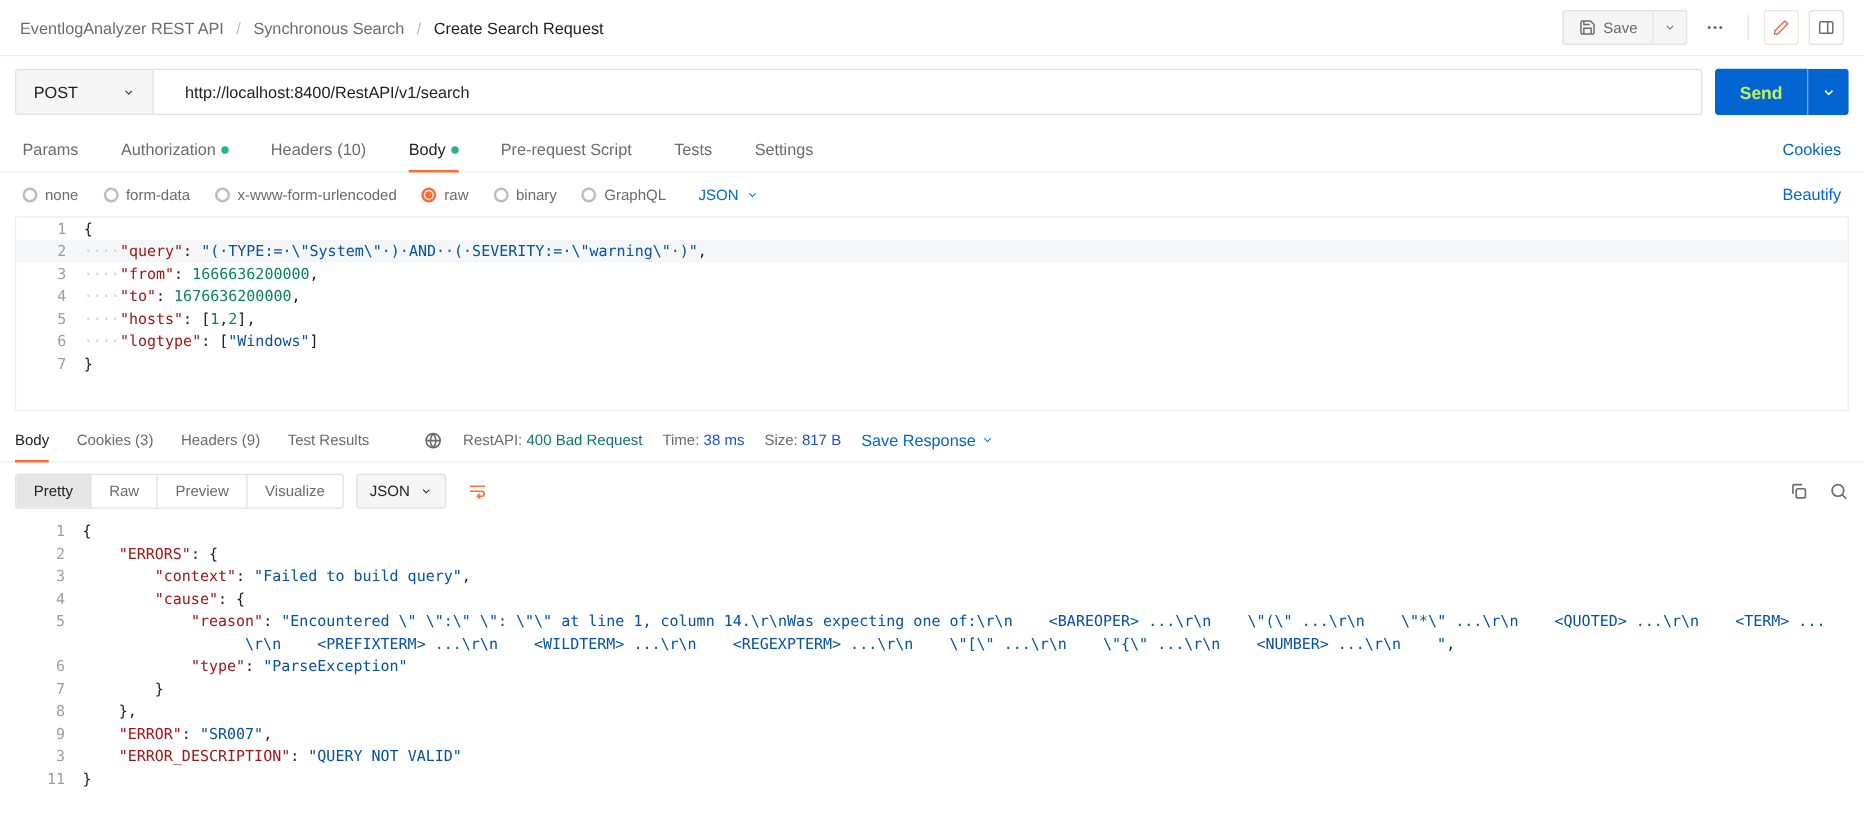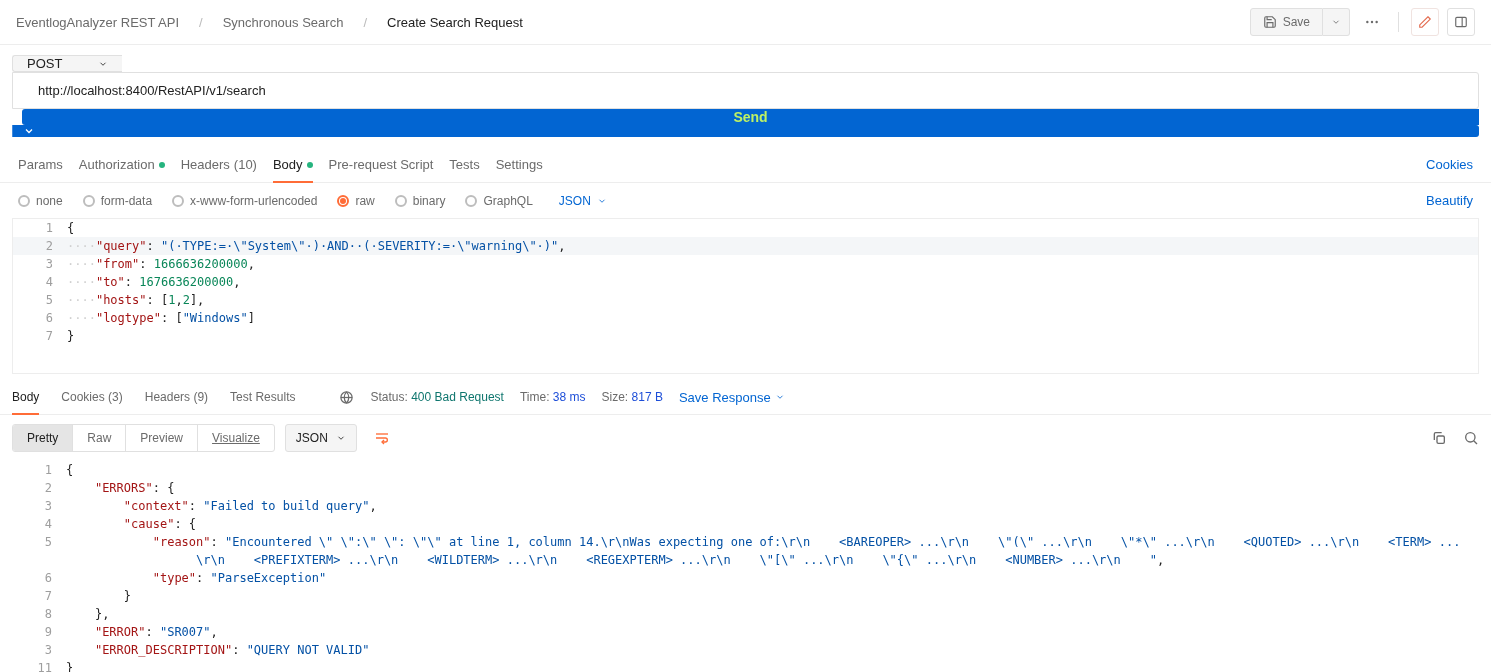--- a/index.html
+++ b/index.html
@@ -1,33 +1,33 @@
 <!DOCTYPE html>
 <html><head>
 <meta charset="utf-8">
 <style>
 * { box-sizing: border-box; margin: 0; padding: 0; }
 body { font-family: -apple-system, BlinkMacSystemFont, "Segoe UI", sans-serif; font-size: 12px; color: #212121; background: #fff; }
 .header { display: flex; align-items: center; justify-content: space-between; padding: 8px 16px; border-bottom: 1px solid #ededed; }
-.breadcrumb { display: flex; align-items: center; gap: 20px; color: #6b6b6b; font-size: 13px; }
+.breadcrumb { display: flex; align-items: center; gap: 10px; color: #6b6b6b; font-size: 13px; }
 .breadcrumb .sep { color: #bbb; }
 .breadcrumb .current { color: #212121; font-weight: 500; }
 .header-actions { display: flex; align-items: center; gap: 8px; }
 .btn-save { display: flex; align-items: center; gap: 6px; padding: 6px 12px; background: #f5f5f5; border: 1px solid #e0e0e0; border-radius: 3px 0 0 3px; cursor: pointer; font-size: 12px; color: #6b6b6b; }
 .btn-save-caret { padding: 6px 8px; background: #f5f5f5; border: 1px solid #e0e0e0; border-left: none; border-radius: 0 3px 3px 0; cursor: pointer; color: #6b6b6b; }
 .btn-icon { width: 28px; height: 28px; display: flex; align-items: center; justify-content: center; cursor: pointer; border-radius: 3px; color: #6b6b6b; }
 .btn-icon.editbox { border:1px solid #f0e3e0; color:#e36b4f; }
 .btn-icon.sidebox { border:1px solid #e0e0e0; }
 .vdiv { width:1px; height:20px; background:#e0e0e0; margin:0 4px; }
-.req-row { display: flex; align-items: stretch; padding: 10px 12px; gap: 0; flex-direction: column; }
+.req-row { display: flex; align-items: stretch; padding: 10px 12px; gap: 0; }
 .method-select { display: flex; align-items: center; justify-content: space-between; width: 110px; padding: 0 14px; background: #f5f5f5; border: 1px solid #e0e0e0; border-right: none; border-radius: 3px 0 0 3px; font-weight: 500; font-size: 13px; color: #212121; cursor: pointer; }
 .url-input { flex: 1; padding: 10px 25px; border: 1px solid #e0e0e0; background: #fff; border-radius: 0 3px 3px 0; font-size: 13px; color: #212121; }
 .send-btn { margin-left: 10px; padding: 0 20px; background: #0265d2; color: #bef264; border: none; border-radius: 3px 0 0 3px; font-weight: 600; font-size: 14px; cursor: pointer; }
 .send-caret { padding: 0 10px; background: #0265d2; color: #fff; border: none; border-left: 1px solid rgba(255,255,255,.25); border-radius: 0 3px 3px 0; cursor: pointer; display:flex; align-items:center; }
-.tabs { display: flex; align-items: center; gap: 16px; padding: 0 18px; border-bottom: 1px solid #ededed; font-size: 13px; }
+.tabs { display: flex; align-items: center; gap: 34px; padding: 0 18px; border-bottom: 1px solid #ededed; font-size: 13px; }
 .tab { padding: 10px 0; color: #6b6b6b; cursor: pointer; position: relative; display:flex; align-items:center; gap:4px;}
 .tab.active { color: #212121; }
 .tab.active::after { content:''; position:absolute; left:0; right:0; bottom:-1px; height:2px; background:#ff6c37; }
 .dot-green { width:6px; height:6px; border-radius:50%; background:#26b47f; display:inline-block; }
 .tabs .spacer { flex:1; }
 .link-blue { color: #0265d2; cursor: pointer; font-size: 13px; }
 .body-opts { display: flex; align-items: center; gap: 20px; padding: 10px 18px; font-size: 12px; }
 .radio { display: flex; align-items: center; gap: 6px; color: #6b6b6b; cursor: pointer; }
 .radio-dot { width:12px; height:12px; border:2px solid #bdbdbd; border-radius:50%; display:inline-flex; align-items:center; justify-content:center; }
 .radio.sel .radio-dot { border-color:#ff6c37; }
@@ -49,21 +49,21 @@
 .resp-tab.active { color:#212121; }
 .resp-tab.active::after { content:''; position:absolute; left:0; right:0; bottom:-1px; height:2px; background:#ff6c37; }
 .resp-meta { display:flex; align-items:center; gap:16px; }
 .meta-item { color:#6b6b6b; }
 .meta-val { color:#1d4ed8; }
 .meta-val.bad { color:#0f766e; }
 .link-blue.caret { display:flex; align-items:center; gap:4px; }
 .resp-toolbar { display:flex; align-items:center; gap:0; padding:8px 12px; }
 .seg { display:flex; border:1px solid #e0e0e0; border-radius:3px; overflow:hidden; }
 .seg-btn { padding:6px 14px; font-size:12px; cursor:pointer; color:#6b6b6b; border-right:1px solid #e0e0e0; }
-.seg-btn:last-child { border-right:none;text-decoration:underline; }
+.seg-btn:last-child { border-right:none; }
 .seg-btn.active { background:#e5e5e5; color:#212121; }
 .dd-pill { margin-left:10px; display:flex; align-items:center; gap:8px; padding:6px 10px; background:#f5f5f5; border:1px solid #e0e0e0; border-radius:3px; font-size:12px; cursor:pointer; }
 .wrap-icon { margin-left:10px; width:30px; height:30px; display:flex; align-items:center; justify-content:center; cursor:pointer; color:#ff6c37; background:#fff; border-radius:3px; }
 .resp-toolbar .spacer{flex:1;}
 .right-icons{display:flex;gap:16px;color:#6b6b6b;}
 .resp-editor { margin:0 12px; font-family: Menlo, Consolas, monospace; font-size:12px; }
 .resp-editor .code{overflow:hidden;}
 .count{color:#6b6b6b;}
 svg{display:block;}
 </style>
@@ -225,21 +225,21 @@
   <div class="resp-tab"><span>Cookies</span> <span class="count">(3)</span></div>
   <div class="resp-tab"><span>Headers</span> <span class="count">(9)</span></div>
   <div class="resp-tab">Test Results</div>
   <div class="spacer"></div>
   <div class="resp-meta">
     <svg width="15" height="15" viewBox="0 0 24 24" fill="none" stroke="#6b6b6b" stroke-width="2">
         <circle cx="12" cy="12" r="9"></circle>
         <line x1="3" y1="12" x2="21" y2="12"></line>
         <path d="M12 3a13 13 0 0 1 0 18M12 3a13 13 0 0 0 0 18"></path>
       </svg>
-    <span class="meta-item"><span>Status:</span> <span class="meta-val bad">400 Bad Request</span></span>
+    <span class="meta-item"><span>RestAPI:</span> <span class="meta-val bad">400 Bad Request</span></span>
     <span class="meta-item"><span>Time:</span> <span class="meta-val">38 ms</span></span>
     <span class="meta-item"><span>Size:</span> <span class="meta-val">817 B</span></span>
     <span class="link-blue caret">
         <span>Save Response</span>
         <svg width="10" height="10" viewBox="0 0 24 24" fill="none" stroke="currentColor" stroke-width="2">
           <polyline points="6 9 12 15 18 9"></polyline>
         </svg>
       </span>
   </div>
 </div>

